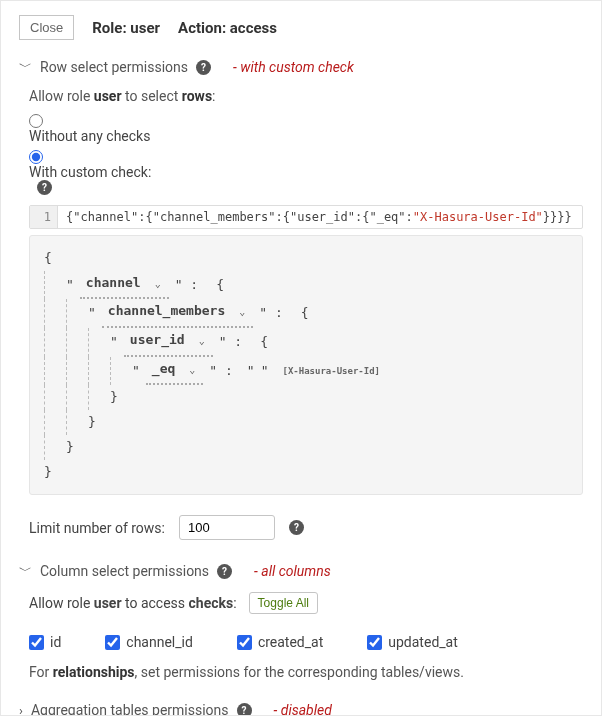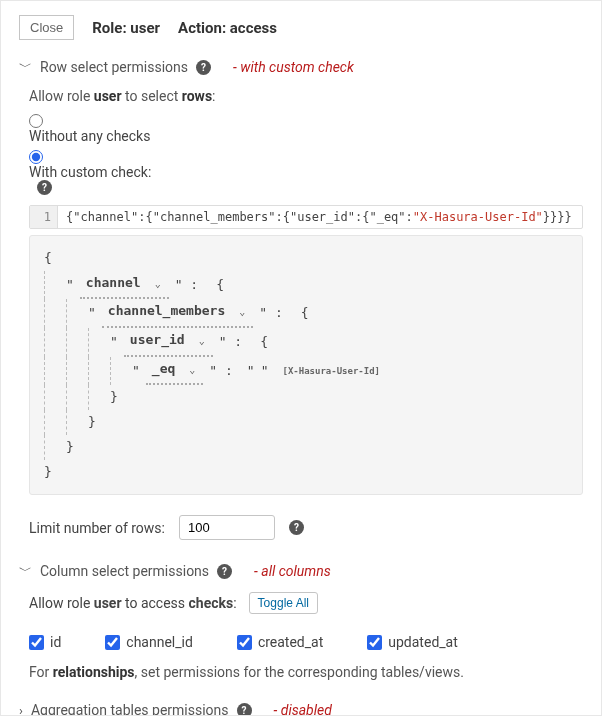--- a/index.html
+++ b/index.html
@@ -118,21 +118,21 @@
     width: 96px;
     font-size: 13px;
   }
   .cols-header-row { display: flex; align-items: center; gap: 12px; margin: 8px 0 10px 10px; }
   .btn-toggle {
     background: #fff;
     border: 1px solid #c5c5c5;
     border-radius: 3px;
     padding: 3px 8px;
     font-size: 12px;
-    color: #0369a1;
+    color: #4d7c0f;
     cursor: pointer;
   }
   .col-checks {
     display: flex;
     gap: 44px;
     margin: 20px 0 14px 10px;
     flex-wrap: wrap;
   }
   .chk { display: flex; align-items: center; gap: 6px; }
   input[type=checkbox] {

